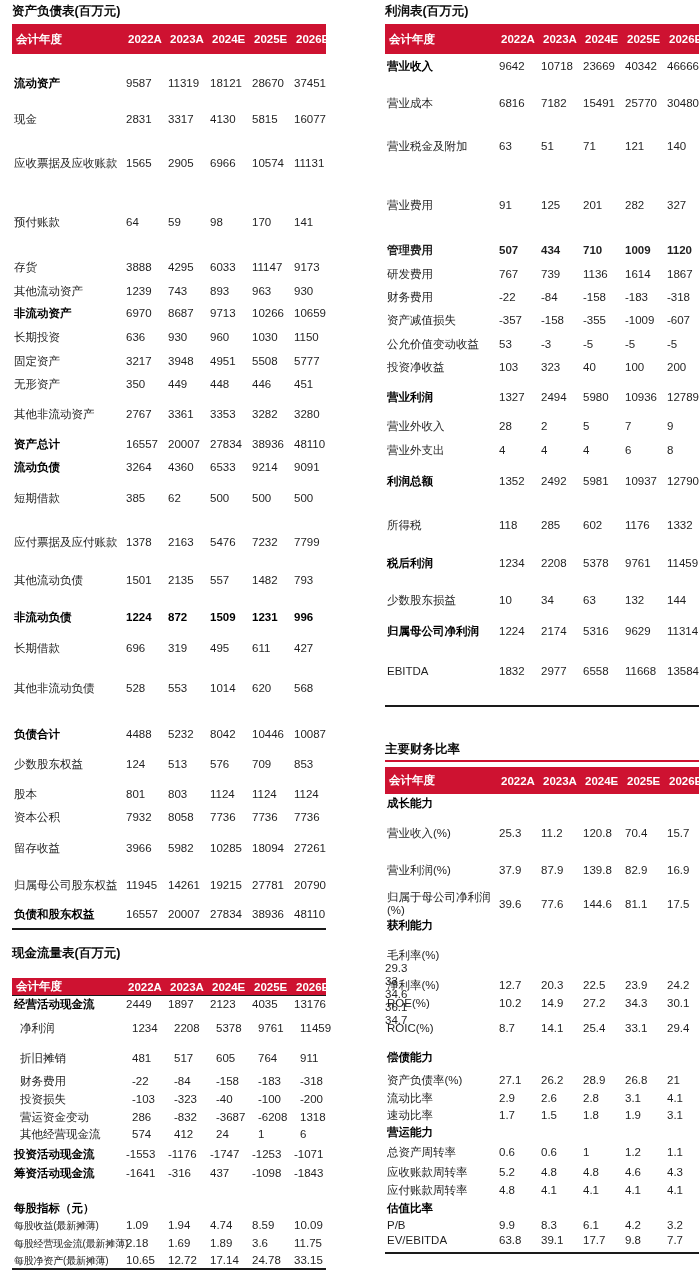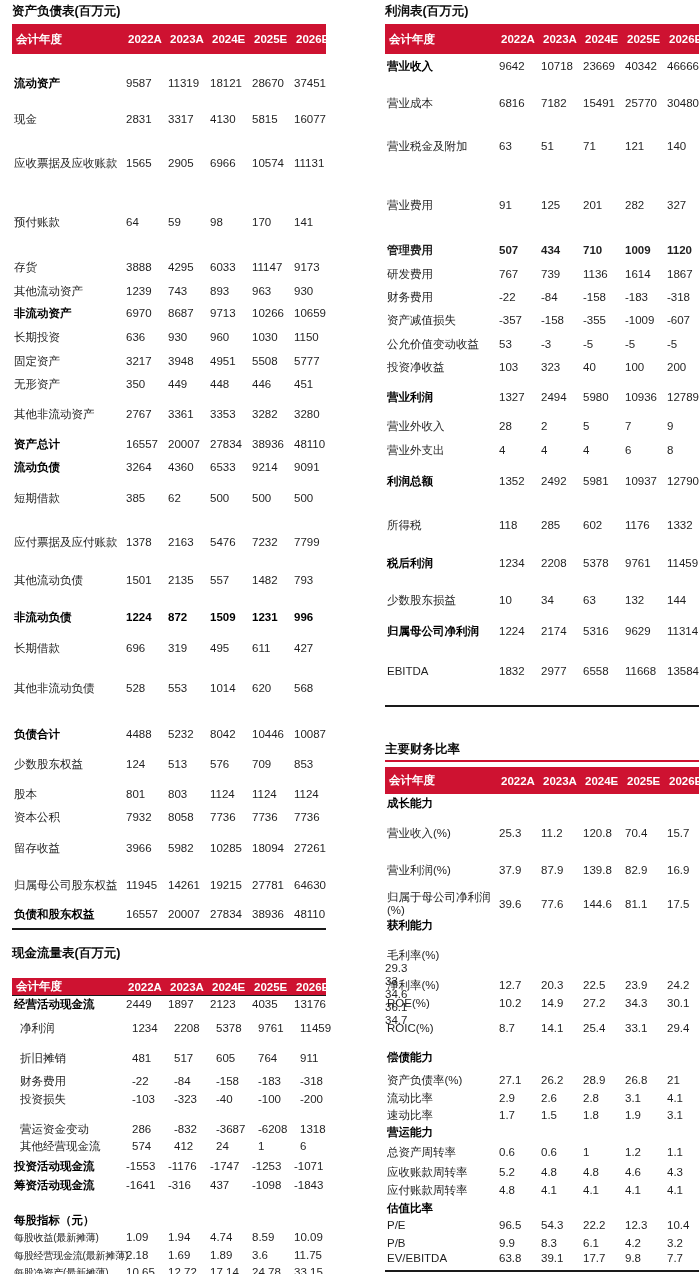--- a/index.html
+++ b/index.html
@@ -253,21 +253,21 @@
         <div class="c">10285</div>
         <div class="c">18094</div>
         <div class="c">27261</div>
       </div>
       <div class="row" style="height: 29px;">
         <div class="c0">归属母公司股东权益</div>
         <div class="c">11945</div>
         <div class="c">14261</div>
         <div class="c">19215</div>
         <div class="c">27781</div>
-        <div class="c">64630</div>
+        <div class="c">20790</div>
       </div>
       <div class="row bold" style="height: 20px;">
         <div class="c0">负债和股东权益</div>
         <div class="c">16557</div>
         <div class="c">20007</div>
         <div class="c">27834</div>
         <div class="c">38936</div>
         <div class="c">48110</div>
       </div>
     </div>
@@ -483,21 +483,21 @@
         <div class="c">-318</div>
       </div>
       <div class="row indent" style="height: 18px;">
         <div class="c0">投资损失</div>
         <div class="c">-103</div>
         <div class="c">-323</div>
         <div class="c">-40</div>
         <div class="c">-100</div>
         <div class="c">-200</div>
       </div>
-      <div class="row indent" style="height: 17px; margin-top: 12px;">
+      <div class="row indent" style="height: 17px;">
         <div class="c0">营运资金变动</div>
         <div class="c">286</div>
         <div class="c">-832</div>
         <div class="c">-3687</div>
         <div class="c">-6208</div>
         <div class="c">1318</div>
       </div>
       <div class="row indent" style="height: 20px;">
         <div class="c0">其他经营现金流</div>
         <div class="c">574</div>
@@ -676,28 +676,20 @@
         <div class="c0">应付账款周转率</div>
         <div class="c">4.8</div>
         <div class="c">4.1</div>
         <div class="c">4.1</div>
         <div class="c">4.1</div>
         <div class="c">4.1</div>
       </div>
       <div class="row bold" style="height: 17px;">
         <div class="c0">估值比率</div>
       </div>
-      <div class="row" style="height: 18px;">
-        <div class="c0">P/E</div>
-        <div class="c">96.5</div>
-        <div class="c">54.3</div>
-        <div class="c">22.2</div>
-        <div class="c">12.3</div>
-        <div class="c">10.4</div>
-      </div>
       <div class="row" style="height: 15px;">
         <div class="c0">P/B</div>
         <div class="c">9.9</div>
         <div class="c">8.3</div>
         <div class="c">6.1</div>
         <div class="c">4.2</div>
         <div class="c">3.2</div>
       </div>
       <div class="row" style="height: 18px;">
         <div class="c0">EV/EBITDA</div>

